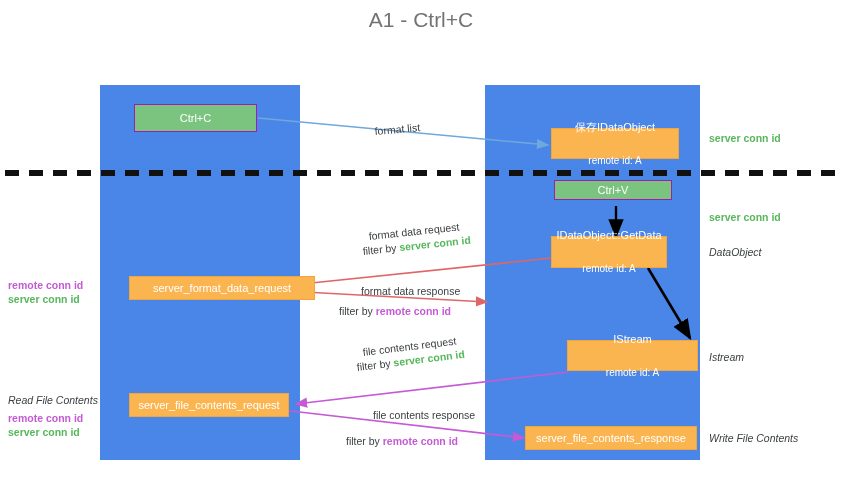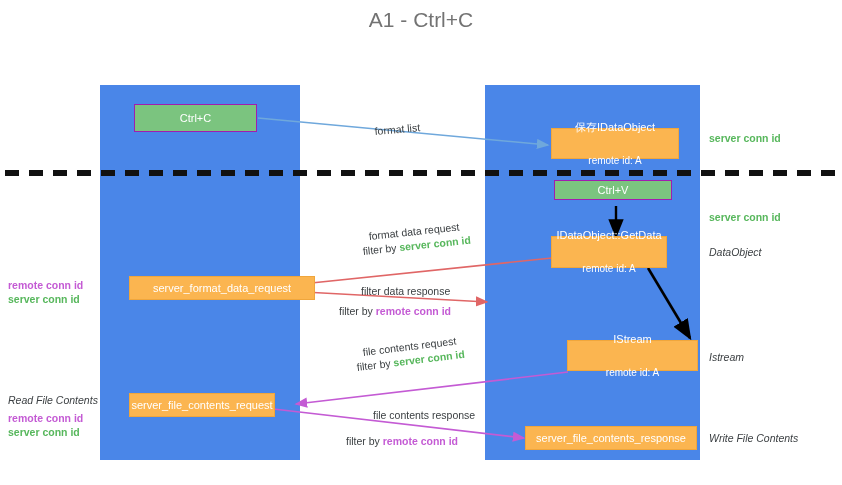--- a/index.html
+++ b/index.html
@@ -134,41 +134,41 @@
   <div class="box orange" style="left:129px;top:276px;width:186px;height:24px;">
     <div>server_format_data_request</div>
   </div>
 
 
   <div class="box orange" style="left:567px;top:340px;width:131px;height:31px;">
     <div>IStream</div>
     <div class="l2">remote id: A</div>
   </div>
 
-  <div class="box orange" style="left:129px;top:393px;width:146px;height:24px;">
+  <div class="box orange" style="left:129px;top:393px;width:160px;height:24px;">
     <div>server_file_contents_request</div>
   </div>
 
   <div class="box orange" style="left:525px;top:426px;width:172px;height:24px;">
     <div>server_file_contents_response</div>
   </div>
 
   <div class="elabel rot-up" style="left:374px;top:124px;transform:rotate(-5deg);">
     <span>format list</span>
   </div>
 
   <div class="elabel rot-up" style="left:368px;top:229px;transform:rotate(-6deg);">
     <span>format data request</span>
   </div>
   <div class="elabel rot-up" style="left:362px;top:244px;transform:rotate(-6deg);">
     <span>filter by </span><span class="g">server conn id</span>
   </div>
 
   <div class="elabel" style="left:361px;top:284px;">
-    <span>filter data response</span>
+    <span>format data response</span>
   </div>
   <div class="elabel" style="left:339px;top:304px;">
     <span>filter by </span><span class="m">remote conn id</span>
   </div>
 
   <div class="elabel rot-up" style="left:362px;top:345px;transform:rotate(-7deg);">
     <span>file contents request</span>
   </div>
   <div class="elabel rot-up" style="left:356px;top:360px;transform:rotate(-7deg);">
     <span>filter by </span><span class="g">server conn id</span>

